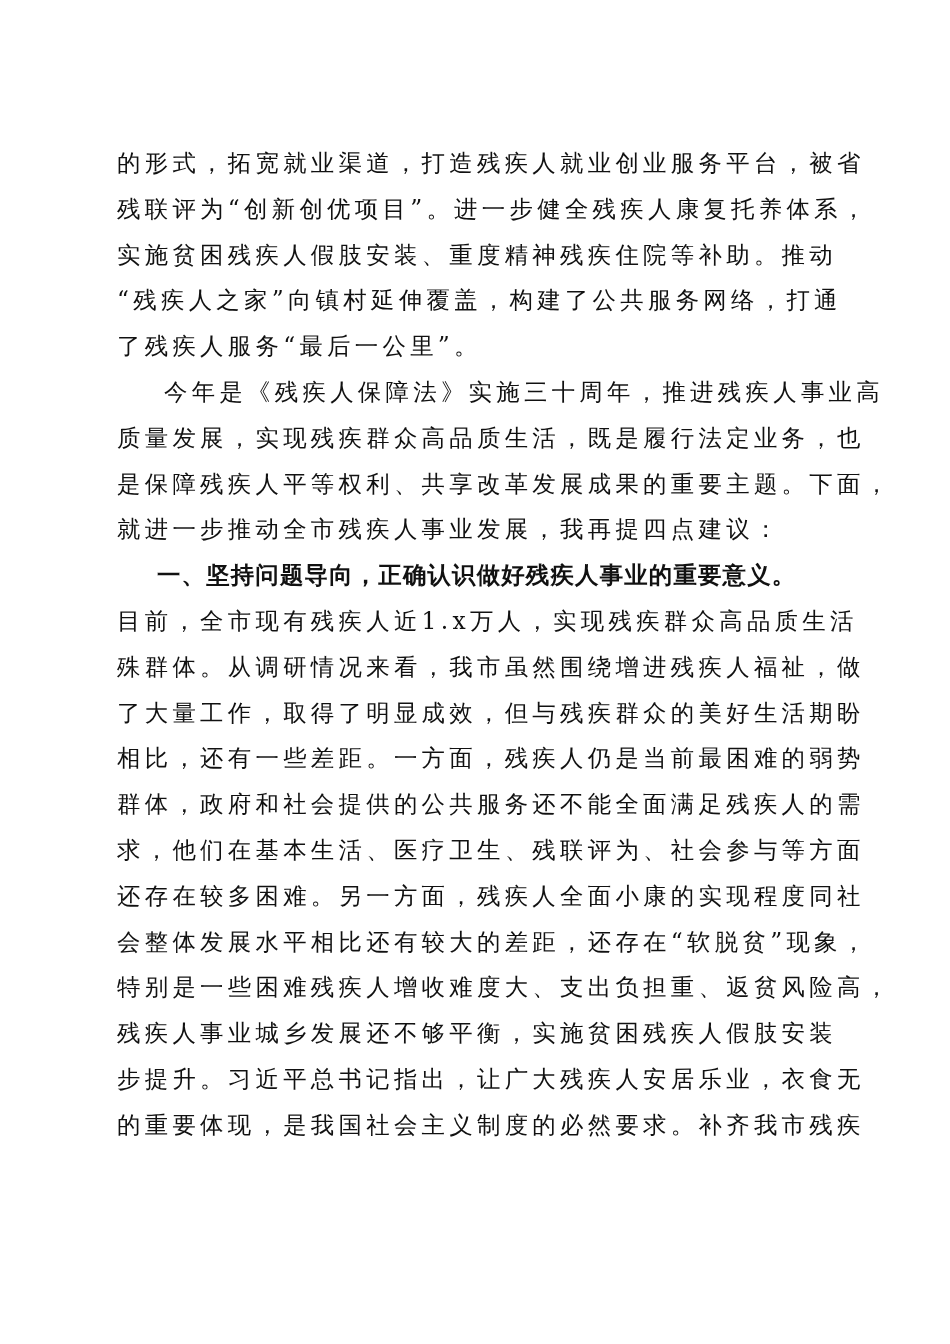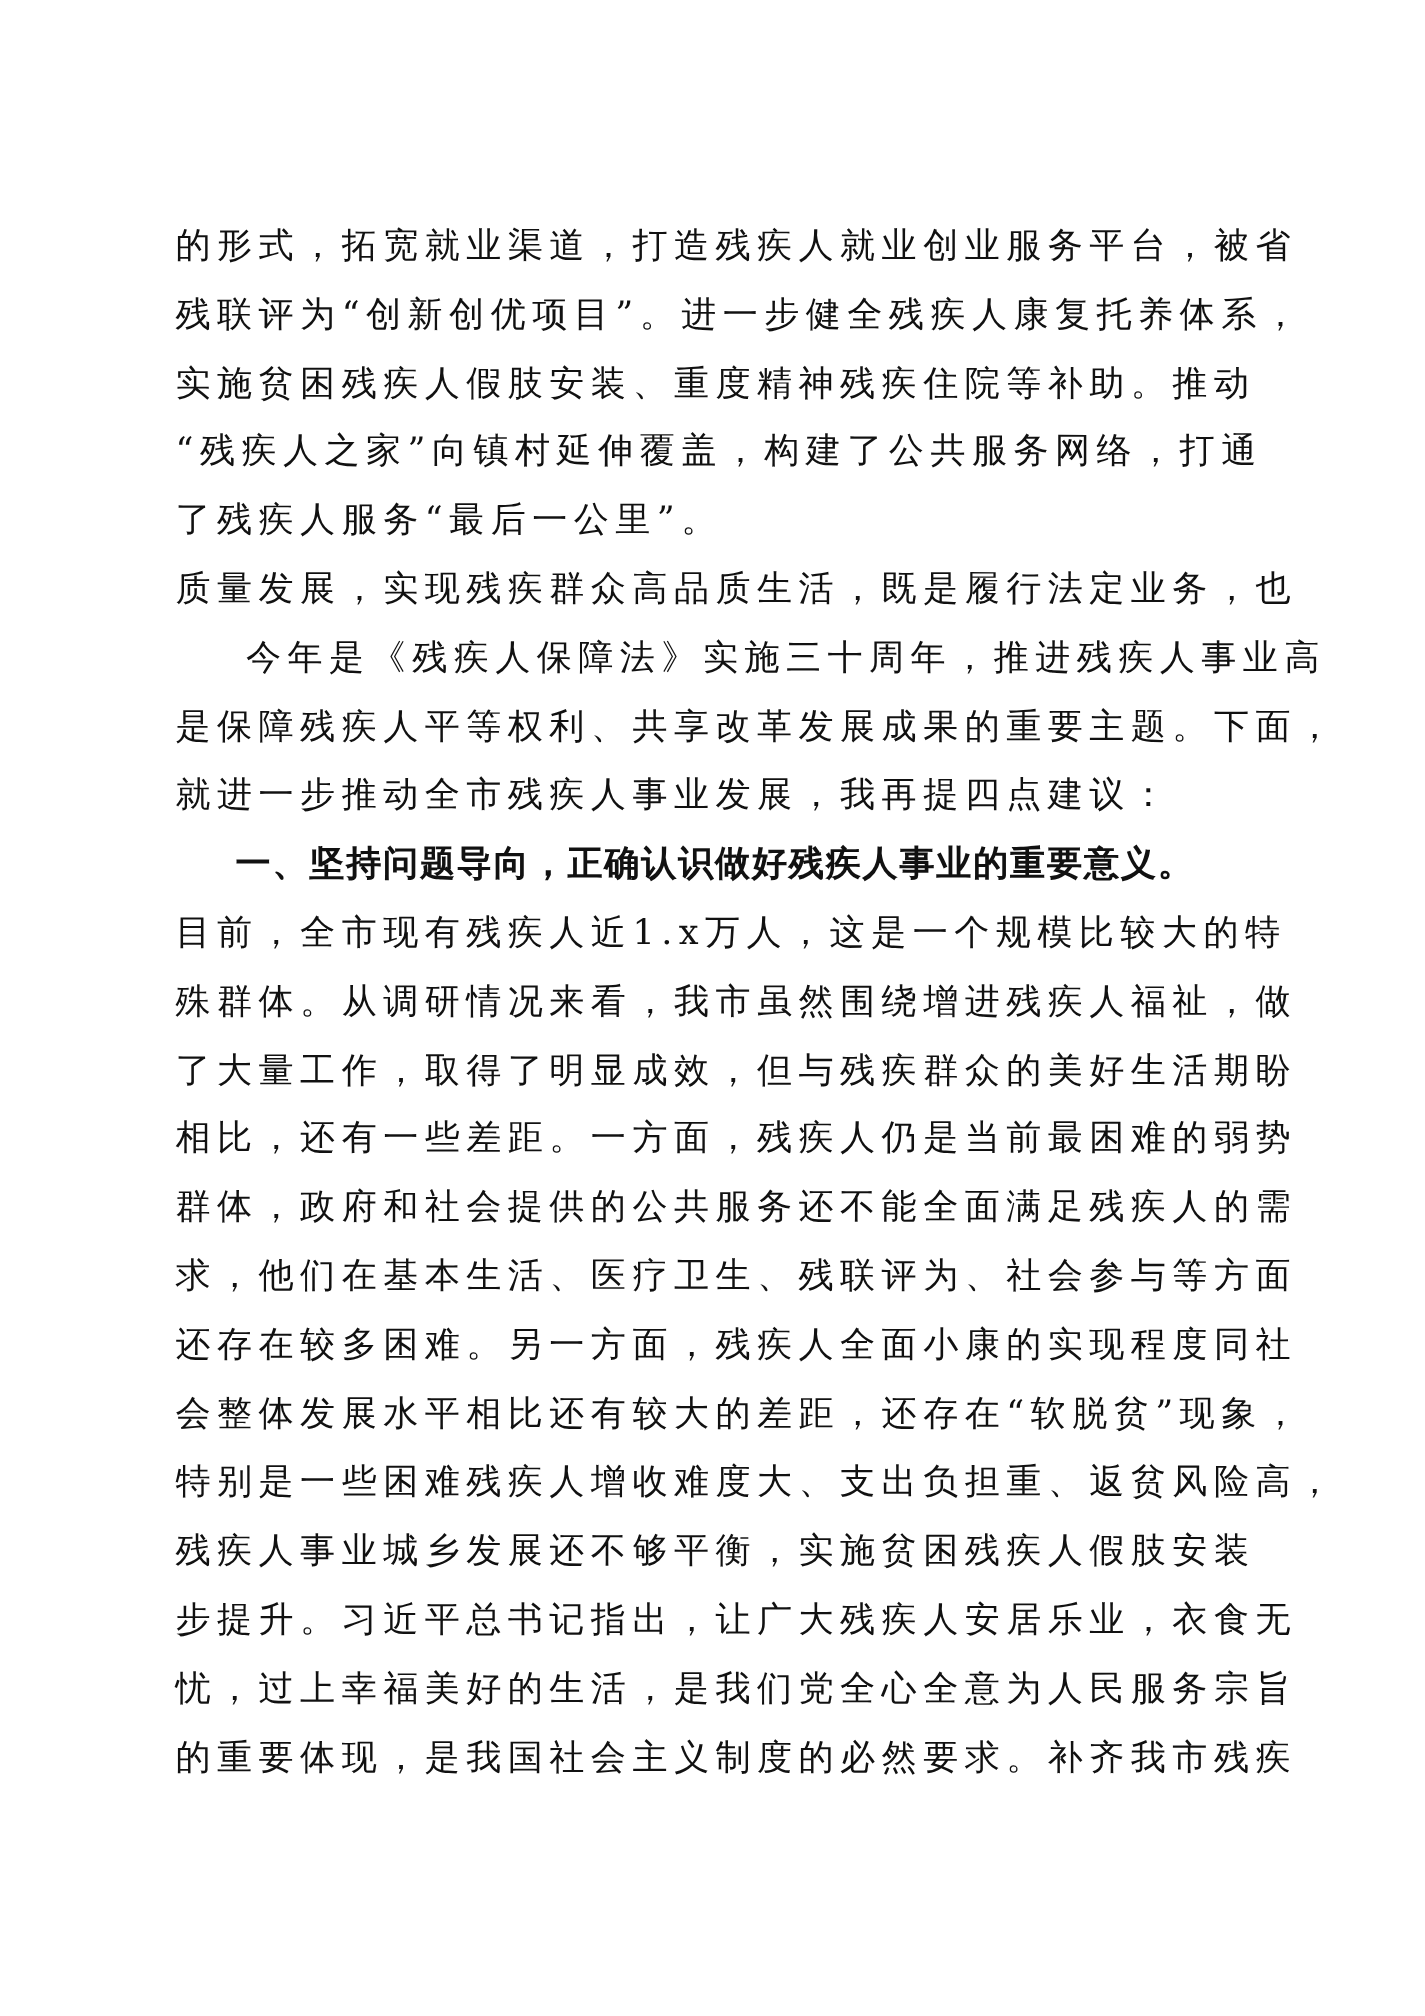--- a/index.html
+++ b/index.html
@@ -63,40 +63,39 @@
 
     <div>
       <div class="line">的形式，拓宽就业渠道，打造残疾人就业创业服务平台，被省</div>
       <div class="line">残联评为“创新创优项目”。进一步健全残疾人康复托养体系，</div>
       <div class="line">实施贫困残疾人假肢安装、重度精神残疾住院等补助。推动</div>
       <div class="line">“残疾人之家”向镇村延伸覆盖，构建了公共服务网络，打通</div>
       <div class="line last">了残疾人服务“最后一公里”。</div>
     </div>
 
     <div>
+      <div class="line indent">今年是《残疾人保障法》实施三十周年，推进残疾人事业高</div>
       <div class="line">质量发展，实现残疾群众高品质生活，既是履行法定业务，也</div>
-      <div class="line indent">今年是《残疾人保障法》实施三十周年，推进残疾人事业高</div>
       <div class="line">是保障残疾人平等权利、共享改革发展成果的重要主题。下面，</div>
       <div class="line last">就进一步推动全市残疾人事业发展，我再提四点建议：</div>
     </div>
 
     <div>
       <div class="line heading">一、坚持问题导向，正确认识做好残疾人事业的重要意义。</div>
     </div>
 
     <div>
-      <div class="line">目前，全市现有残疾人近1.x万人，这是一个规模比较大的特</div>
+      <div class="line">目前，全市现有残疾人近1.x万人，实现残疾群众高品质生活</div>
       <div class="line">殊群体。从调研情况来看，我市虽然围绕增进残疾人福祉，做</div>
       <div class="line">了大量工作，取得了明显成效，但与残疾群众的美好生活期盼</div>
       <div class="line">相比，还有一些差距。一方面，残疾人仍是当前最困难的弱势</div>
       <div class="line">群体，政府和社会提供的公共服务还不能全面满足残疾人的需</div>
       <div class="line">求，他们在基本生活、医疗卫生、残联评为、社会参与等方面</div>
       <div class="line">还存在较多困难。另一方面，残疾人全面小康的实现程度同社</div>
       <div class="line">会整体发展水平相比还有较大的差距，还存在“软脱贫”现象，</div>
       <div class="line">特别是一些困难残疾人增收难度大、支出负担重、返贫风险高，</div>
       <div class="line">残疾人事业城乡发展还不够平衡，实施贫困残疾人假肢安装</div>
       <div class="line">步提升。习近平总书记指出，让广大残疾人安居乐业，衣食无</div>
-      <div class="line">忧，过上幸福美好的生活，是我们党全心全意为人民服务宗旨</div>
       <div class="line">的重要体现，是我国社会主义制度的必然要求。补齐我市残疾</div>
     </div>
 
   </div>
 </div>
 
 </body></html>

